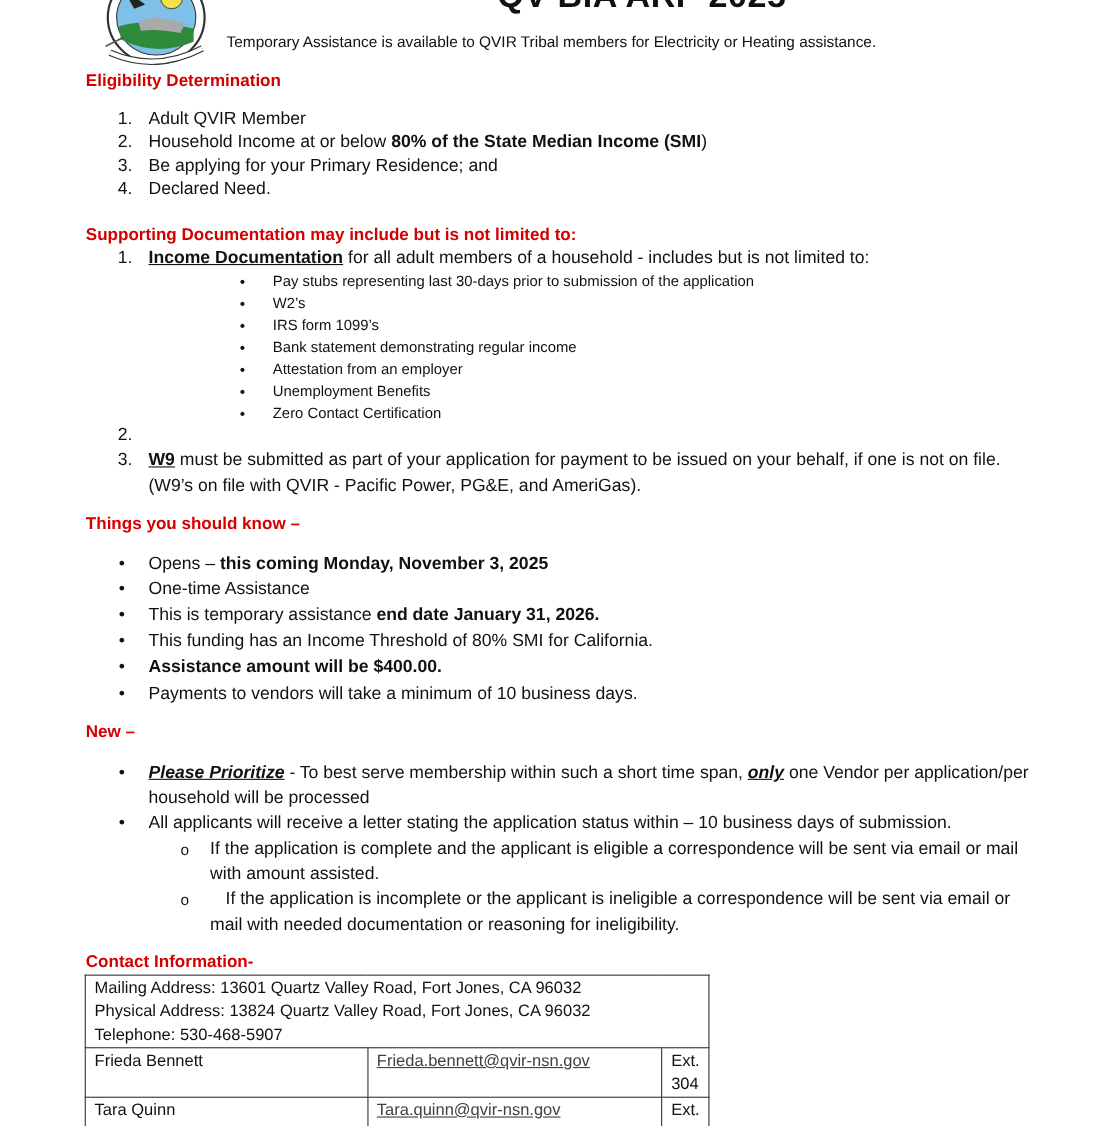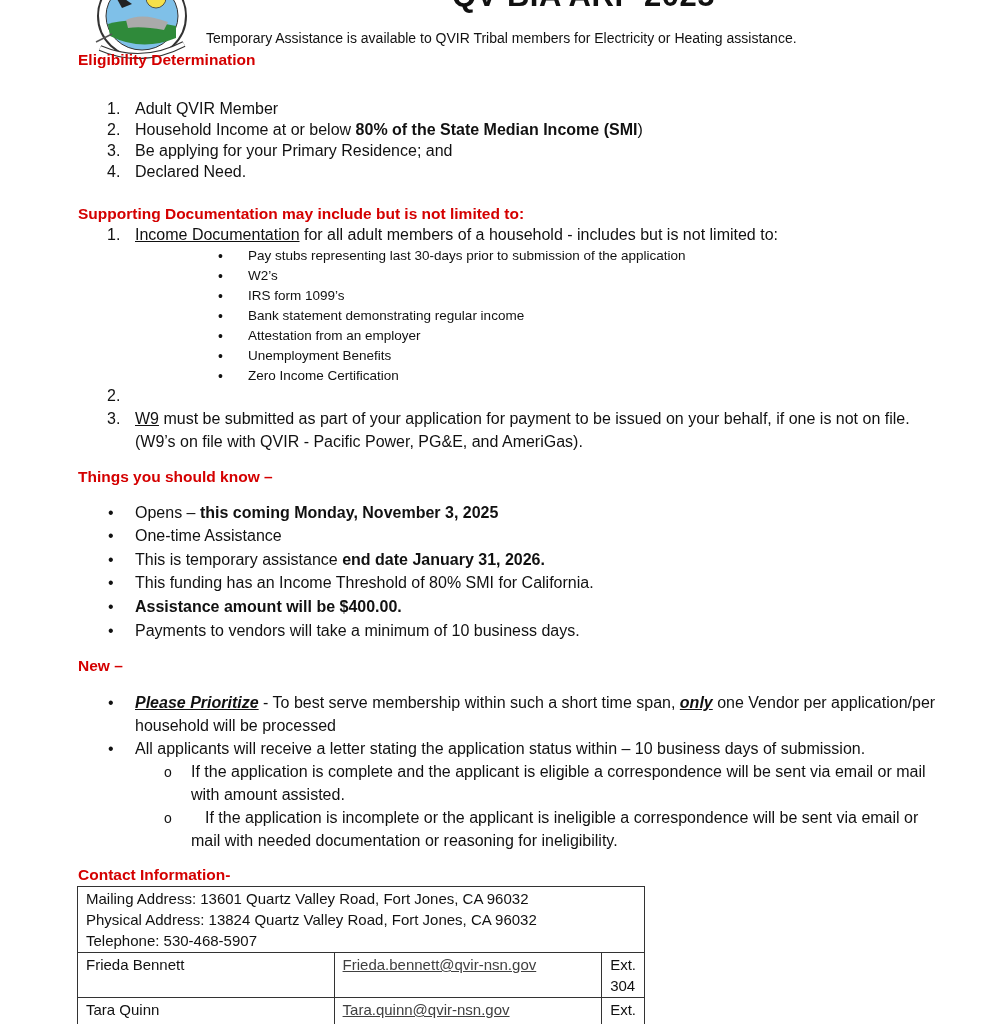--- a/index.html
+++ b/index.html
@@ -8,21 +8,21 @@
   .logo{position:absolute;left:92px;top:-14px;width:98px;height:76px;}
   .title{position:absolute;left:452px;top:-22px;font-size:31px;font-weight:bold;letter-spacing:0.5px;white-space:nowrap;}
   .subtitle{position:absolute;left:206px;top:30px;font-size:14px;white-space:nowrap;}
   .h-red{position:absolute;left:78px;font-size:15.5px;font-weight:bold;color:#d40000;white-space:nowrap;}
   .line{position:absolute;font-size:16px;white-space:nowrap;}
   .small{position:absolute;font-size:13.5px;white-space:nowrap;}
   .num{position:absolute;left:107px;font-size:16px;}
   .bul{position:absolute;font-size:14px;}
   .bul2{position:absolute;left:108px;font-size:16px;}
   .circ{position:absolute;left:164px;font-size:14px;}
-  u{text-decoration:underline;}
+  u{text-decoration:underline;font-weight:bold;}
   table.contact{position:absolute;left:77px;top:886px;border-collapse:collapse;width:568px;font-size:15px;}
   table.contact td{border:1.5px solid #333;padding:1px 8px;vertical-align:top;line-height:21px;}
   a.mail{color:#404040;text-decoration:underline;}
 </style>
 </head>
 <body>
 
 <div class="page">
 
   <svg class="logo" viewBox="0 0 98 76">
@@ -33,21 +33,21 @@
     <path d="M34 34 Q50 26 76 36 L72 44 Q50 40 36 42 Z" fill="#aaa"></path>
     <path d="M20 4 L40 18 L30 22 Z" fill="#222"></path>
     <path d="M8 62 Q50 80 92 58" fill="none" stroke="#333" stroke-width="6"></path>
     <path d="M8 62 Q50 80 92 58" fill="none" stroke="#fff" stroke-width="4"></path>
     <line x1="4" y1="56" x2="20" y2="48" stroke="#555" stroke-width="1.5"></line>
   </svg>
 
   <div class="title">QV BIA ARP 2025</div>
   <div class="subtitle">Temporary Assistance is available to QVIR Tribal members for Electricity or Heating assistance.</div>
 
-  <div class="h-red" style="top:51px">Eligibility Determination</div>
+  <div class="h-red" style="top:65px">Eligibility Determination</div>
   <div>
     <span class="num" style="top:100px">1.</span>
     <span class="line" style="left:135px;top:100px">Adult QVIR Member</span>
     <span class="num" style="top:121px">2.</span>
     <span class="line" style="left:135px;top:121px"><span>Household Income at or below </span><b>80% of the State Median Income (SMI</b><span>)</span></span>
     <span class="num" style="top:142px">3.</span>
     <span class="line" style="left:135px;top:142px">Be applying for your Primary Residence; and</span>
     <span class="num" style="top:163px">4.</span>
     <span class="line" style="left:135px;top:163px">Declared Need.</span>
   </div>
@@ -63,21 +63,21 @@
     <span class="small" style="left:248px;top:268px">W2’s</span>
     <span class="bul" style="left:218px;top:288px">•</span>
     <span class="small" style="left:248px;top:288px">IRS form 1099’s</span>
     <span class="bul" style="left:218px;top:308px">•</span>
     <span class="small" style="left:248px;top:308px">Bank statement demonstrating regular income</span>
     <span class="bul" style="left:218px;top:328px">•</span>
     <span class="small" style="left:248px;top:328px">Attestation from an employer</span>
     <span class="bul" style="left:218px;top:348px">•</span>
     <span class="small" style="left:248px;top:348px">Unemployment Benefits</span>
     <span class="bul" style="left:218px;top:368px">•</span>
-    <span class="small" style="left:248px;top:368px">Zero Income Certification</span>
+    <span class="small" style="left:248px;top:368px">Zero Contact Certification</span>
   </div>
 
   <span class="num" style="top:387px">2.</span>
 
   <span class="num" style="top:410px">3.</span>
   <span class="line" style="left:135px;top:410px"><u>W9</u><span> must be submitted as part of your application for payment to be issued on your behalf, if one is not on file.</span></span>
   <span class="line" style="left:135px;top:433px">(W9’s on file with QVIR - Pacific Power, PG&amp;E, and AmeriGas).</span>
 
   <div class="h-red" style="top:468px">Things you should know –</div>
   <div>

